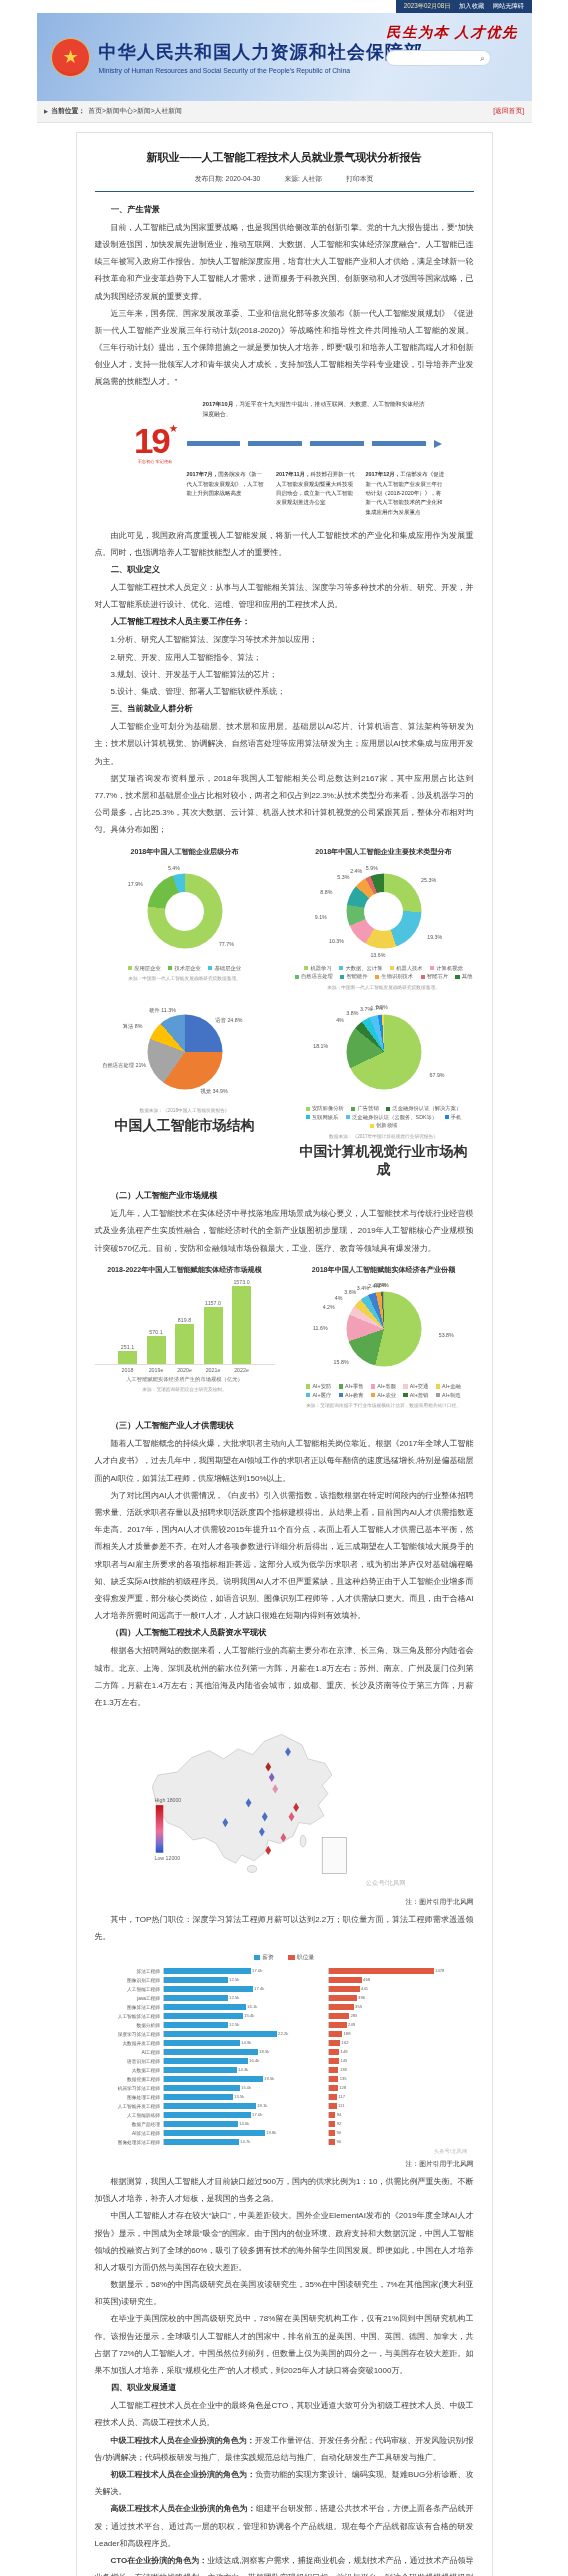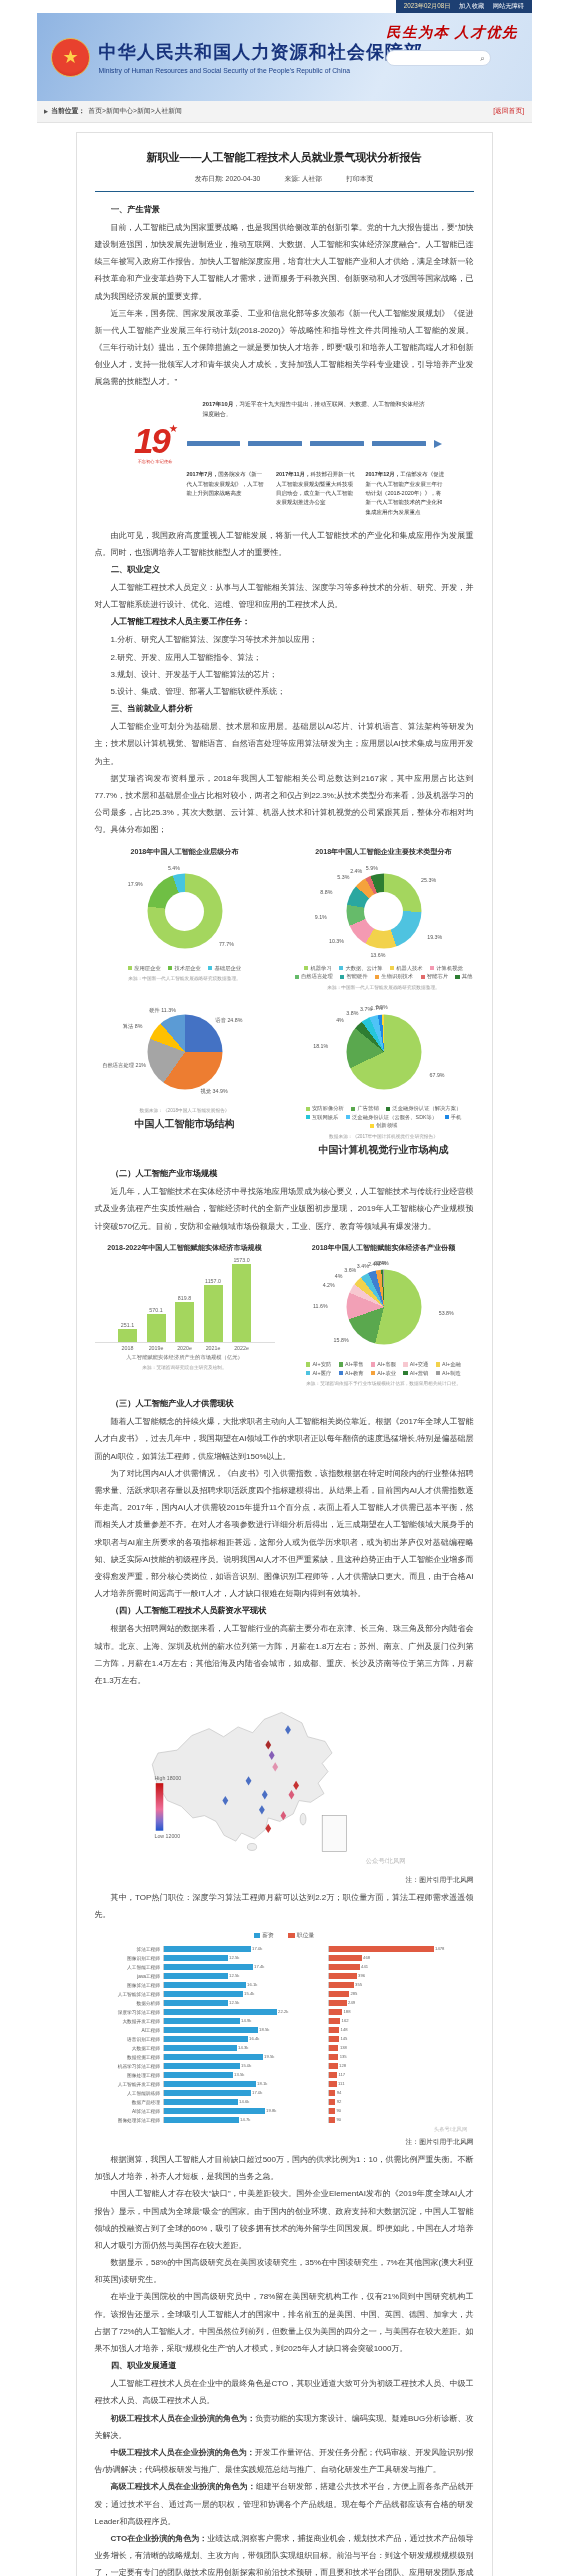--- a/index.html
+++ b/index.html
@@ -31,34 +31,34 @@
   .art-meta{display:flex;justify-content:center;gap:24px;font-size:6.8px;color:#444;padding-bottom:7.4px;border-bottom:1.1px solid #1f5c8b;margin-bottom:8.4px}
   .art-meta a{color:#444;text-decoration:none;cursor:pointer}
   .para{font-size:8px;line-height:2.15;color:#3d3d3d;text-indent:2em;text-align:justify}
   .sec-h{font-size:8.2px;font-weight:bold;color:#222;text-indent:2em;line-height:2.2}
   .fig-note{font-size:6.8px;color:#333;text-align:right;line-height:2;margin:2.1px 0}
   
   .tl{width:321px;margin:9.5px auto;font-size:5.8px;color:#333}
   .tl-top{margin:0 0 3.2px 79px;width:226px;line-height:1.7}
   .tl-main{display:flex;align-items:center}
   .tl-logo{width:63px;flex:none;text-align:center;position:relative}
-  .tl-19{font-size:35px;font-weight:bold;font-style:italic;color:#d8291f;line-height:1;letter-spacing:-2.1px}
+  .tl-19{font-size:35px;font-weight:bold;color:#d8291f;line-height:1;letter-spacing:-2.1px}
   .tl-19 .star{font-size:10.5px;color:#d8291f;vertical-align:top}
   .tl-cap{font-size:4.2px;color:#d8291f;margin-top:1.1px}
   .tl-arrow{flex:1;display:flex;align-items:center;gap:8.4px;padding-right:2.1px}
   .tl-seg{flex:1;height:4.7px;background:#4d7fba;border-radius:0.5px}
   .tl-head{width:0;height:0;border-top:4.7px solid transparent;border-bottom:4.7px solid transparent;border-left:8.4px solid #4d7fba;flex:none}
   .tl-items{display:flex;gap:10.5px;margin:6.3px 0 0 63px}
   .tl-item{flex:1;line-height:1.7;font-size:5.5px;color:#333}
   .tl-item b{font-weight:bold}
   
   .fig-row{display:flex;justify-content:center;gap:19px;margin:8.4px 0}
   .chart-block{width:182px;text-align:center}
   .chart-title{font-size:7.1px;font-weight:bold;color:#333;line-height:1.5;margin-bottom:1.1px}
-  .chart-caption{font-size:10px;font-weight:bold;color:#333;margin-top:3.2px}
+  .chart-caption{font-size:14px;font-weight:bold;color:#333;margin-top:3.2px}
   .chart-src{font-size:4.7px;color:#999;margin-top:3.2px;line-height:1.5}
   .piebox{width:158px;height:105px;position:relative;margin:0 auto}
   .pie{width:75px;height:75px;border-radius:50%;position:absolute;left:50%;top:50%;transform:translate(-50%,-50%)}
   .hole{width:39px;height:39px;background:#fff;border-radius:50%;position:absolute;left:50%;top:50%;transform:translate(-50%,-50%)}
   .plab{position:absolute;font-size:5.3px;color:#555;transform:translate(-50%,-50%);white-space:nowrap}
   .legend{display:flex;flex-wrap:wrap;justify-content:center;column-gap:7.4px;row-gap:1.6px;font-size:5.3px;color:#555;margin-top:1.1px}
   .li{display:flex;align-items:center;gap:2.1px}
   .sq{width:4.2px;height:4.2px;flex:none;display:inline-block}
   .vbar{display:flex;align-items:flex-end;justify-content:center;gap:9.5px;height:88px;border-bottom:0.5px solid #ddd;padding:0 4.2px}
   .vcol{display:flex;flex-direction:column;align-items:center;justify-content:flex-end;height:100%}
@@ -151,21 +151,21 @@
         </div>
         <p class="para">由此可见，我国政府高度重视人工智能发展，将新一代人工智能技术的产业化和集成应用作为发展重点。同时，也强调培养人工智能技能型人才的重要性。</p>
         <div class="sec-h">二、职业定义</div>
         <p class="para">人工智能工程技术人员定义：从事与人工智能相关算法、深度学习等多种技术的分析、研究、开发，并对人工智能系统进行设计、优化、运维、管理和应用的工程技术人员。</p>
         <div class="sec-h">人工智能工程技术人员主要工作任务：</div>
         <p class="para">1.分析、研究人工智能算法、深度学习等技术并加以应用；</p>
         <p class="para">2.研究、开发、应用人工智能指令、算法；</p>
         <p class="para">3.规划、设计、开发基于人工智能算法的芯片；</p>
         <p class="para">5.设计、集成、管理、部署人工智能软硬件系统；</p>
         <div class="sec-h">三、当前就业人群分析</div>
-        <p class="para">人工智能企业可划分为基础层、技术层和应用层。基础层以AI芯片、计算机语言、算法架构等研发为主；技术层以计算机视觉、智能语言、自然语言处理等应用算法研发为主；应用层以AI技术集成与应用开发为主。</p>
+        <p class="para">人工智能企业可划分为基础层、技术层和应用层。基础层以AI芯片、计算机语言、算法架构等研发为主；技术层以计算机视觉、协调解决、自然语言处理等应用算法研发为主；应用层以AI技术集成与应用开发为主。</p>
         <p class="para">据艾瑞咨询发布资料显示，2018年我国人工智能相关公司总数达到2167家，其中应用层占比达到77.7%，技术层和基础层企业占比相对较小，两者之和仅占到22.3%;从技术类型分布来看，涉及机器学习的公司最多，占比25.3%，其次大数据、云计算、机器人技术和计算机视觉的公司紧跟其后，整体分布相对均匀。具体分布如图；</p>
         <div class="fig-row">
           <div class="chart-block">
             <div class="chart-title">2018年中国人工智能企业层级分布</div>
             <div class="piebox">
               <div class="pie" style="background: conic-gradient(rgb(164, 214, 94) 0deg, rgb(164, 214, 94) 276.95deg, rgb(111, 191, 68) 276.95deg, rgb(111, 191, 68) 340.752deg, rgb(69, 197, 224) 340.752deg, rgb(69, 197, 224) 360deg);">
                 <div class="hole"></div>
               </div>
               <span class="plab" style="left: 76.5177%; top: 81.4441%;">77.7%</span>
               <span class="plab" style="left: 18.849%; top: 23.6532%;">17.9%</span>
@@ -669,22 +669,22 @@
           </div>
           <div class="hwm">头条号/北风网</div>
         </div>
         <div class="fig-note">注：图片引用于北风网</div>
         <p class="para">根据测算，我国人工智能人才目前缺口超过500万，国内的供求比例为1：10，供需比例严重失衡。不断加强人才培养，补齐人才短板，是我国的当务之急。</p>
         <p class="para">中国人工智能人才存在较大“缺口”，中美差距较大。国外企业ElementAI发布的《2019年度全球AI人才报告》显示，中国成为全球最“吸金”的国家。由于国内的创业环境、政府支持和大数据沉淀，中国人工智能领域的投融资占到了全球的60%，吸引了较多拥有技术的海外留学生回国发展。即便如此，中国在人才培养和人才吸引方面仍然与美国存在较大差距。</p>
         <p class="para">数据显示，58%的中国高级研究员在美国攻读研究生，35%在中国读研究生，7%在其他国家(澳大利亚和英国)读研究生。</p>
         <p class="para">在毕业于美国院校的中国高级研究员中，78%留在美国研究机构工作，仅有21%回到中国研究机构工作。该报告还显示，全球吸引人工智能人才的国家中，排名前五的是美国、中国、英国、德国、加拿大，共占据了72%的人工智能人才。中国虽然位列前列，但数量上仅为美国的四分之一，与美国存在较大差距。如果不加强人才培养，采取“规模化生产”的人才模式，到2025年人才缺口将会突破1000万。</p>
         <div class="sec-h">四、职业发展通道</div>
         <p class="para">人工智能工程技术人员在企业中的最终角色是CTO，其职业通道大致可分为初级工程技术人员、中级工程技术人员、高级工程技术人员。</p>
+        <p class="para"><b>中级工程技术人员在企业扮演的角色为：</b>开发工作量评估、开发任务分配；代码审核、开发风险识别/报告/协调解决；代码模板研发与推广、最佳实践规范总结与推广、自动化研发生产工具研发与推广。</p>
         <p class="para"><b>初级工程技术人员在企业扮演的角色为：</b>负责功能的实现方案设计、编码实现、疑难BUG分析诊断、攻关解决。</p>
-        <p class="para"><b>中级工程技术人员在企业扮演的角色为：</b>开发工作量评估、开发任务分配；代码审核、开发风险识别/报告/协调解决；代码模板研发与推广、最佳实践规范总结与推广、自动化研发生产工具研发与推广。</p>
         <p class="para"><b>高级工程技术人员在企业扮演的角色为：</b>组建平台研发部，搭建公共技术平台，方便上面各条产品线开发；通过技术平台、通过高一层的职权，管理和协调各个产品线组。现在每个产品线都应该有合格的研发Leader和高级程序员。</p>
         <p class="para"><b>CTO在企业扮演的角色为：</b>业绩达成,洞察客户需求，捕捉商业机会，规划技术产品，通过技术产品领导业务增长，有清晰的战略规划、主攻方向，带领团队实现组织目标。前沿与平台：到这个研发规模规模级别了，一定要有专门的团队做技术应用创新探索和前沿技术预研，而且要和技术平台团队、应用研发团队形成很好的联动作用，让创新原型试点能够很平滑地融入商业平台，再让应用研发线规模化地使用起来。研发过程管理：站在全局立场来端到端改进业务流程，为业务增长提供方便。组织与人才建设：公司文化和价值观的传承；研发专业族团队梯队建制建设、研发管理族团队梯队建制建设；创建创新激发机制，激发研发人创新向前发展，激发黑马人脱颖而出。</p>
       </div>
 
   </div>
 
 </div>
 
 
 </body></html>

